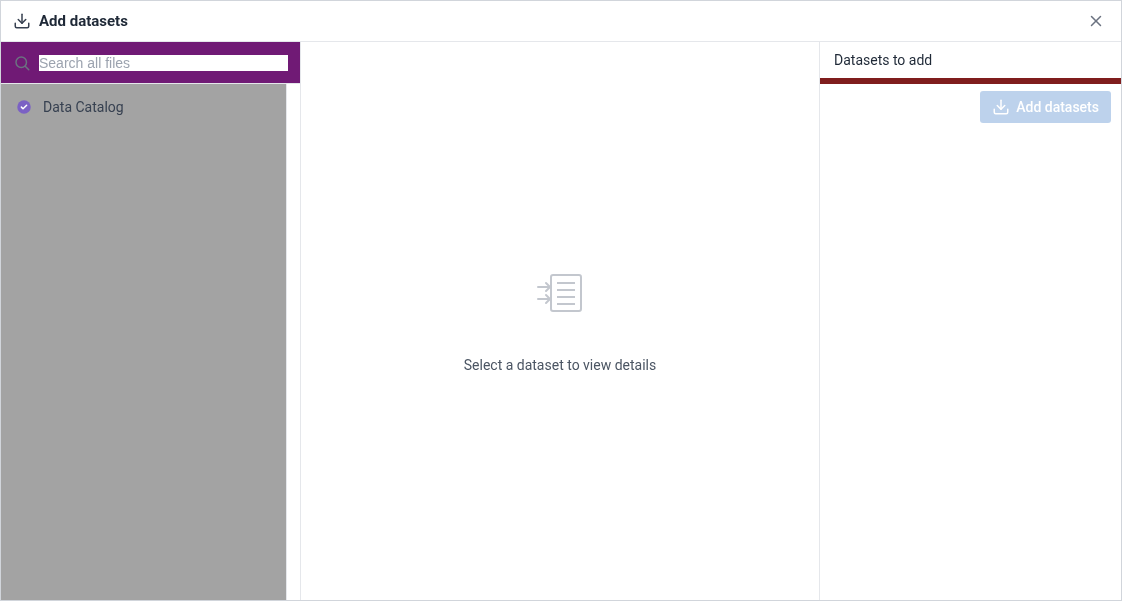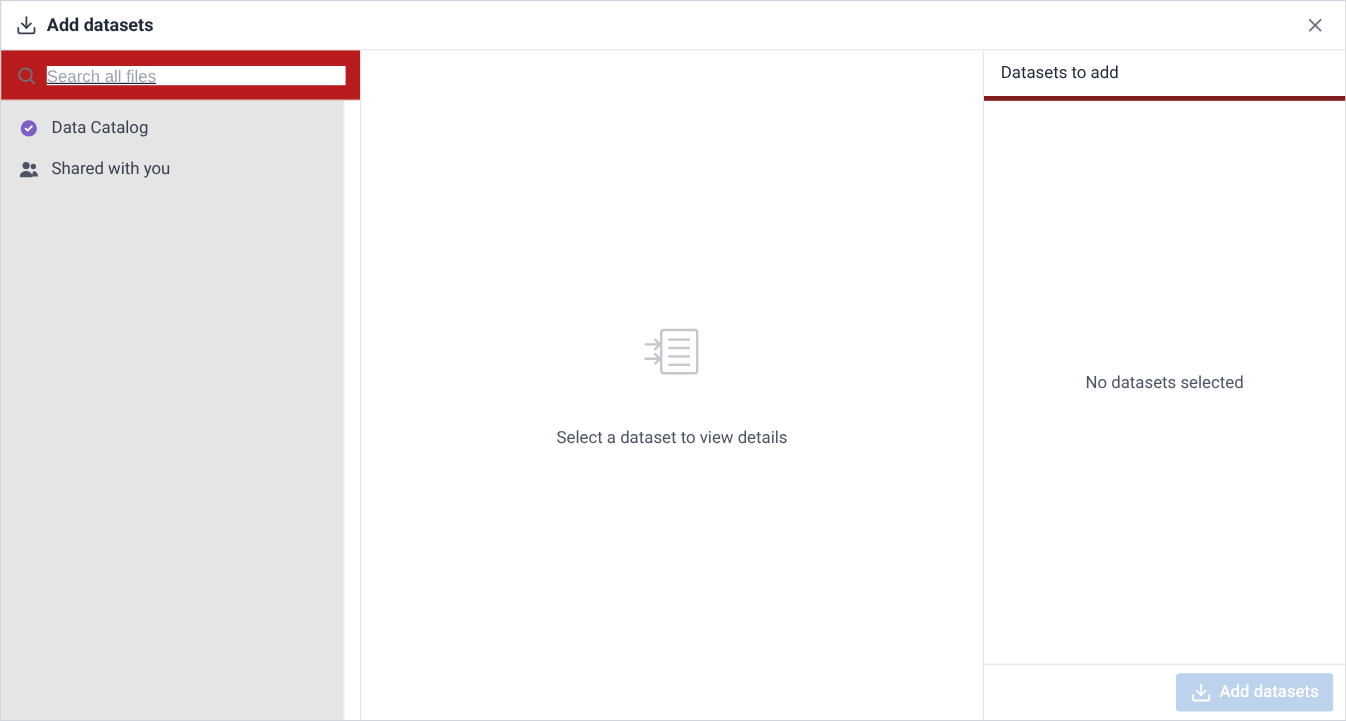--- a/index.html
+++ b/index.html
@@ -41,35 +41,34 @@
   flex-direction: column;
   background: #f7f8f9;
 }
 .search-row {
   height: 42px;
   display: flex;
   align-items: center;
   gap: 8px;
   padding: 0 12px;
   border-bottom: 1px solid #e5e7eb;
-  background: #b91c1c;
-  text-decoration: underline;
+  background: #701a75;
 }
 .search-input {
   flex: 1;
   border: none;
   outline: none;
   font-size: 14px;
   color: #374151;
 }
 .search-input::placeholder { color: #9ca3af; }
 .nav {
   flex: 1;
   padding: 6px 0;
-  background: #e5e5e5;
+  background: #a3a3a3;
   width: 286px;
 }
 .nav-item {
   display: flex;
   align-items: center;
   gap: 10px;
   padding: 8px 14px;
   font-size: 14px;
   color: #374151;
   cursor: pointer;
@@ -94,21 +93,21 @@
 .right {
   width: 301px;
   display: flex;
   flex-direction: column;
 }
 .right-head {
   height: 42px;
   display: flex;
   align-items: center;
   padding: 0 14px;
-  border-bottom: 4px solid #7f1d1d;
+  border-bottom: 6px solid #7f1d1d;
   font-size: 14px;
   color: #1f2937;
 }
 .right-body {
   flex: 1;
   display: flex;
   align-items: center;
   justify-content: center;
   font-size: 14px;
   color: #4b5563;
@@ -183,31 +182,20 @@
                   <circle cx="12" cy="12" r="9" fill="#7b61c4"></circle>
                   <path d="M8.5 12.2l2.2 2.2 4.8-4.8" stroke="#fff" stroke-width="2" fill="none" stroke-linecap="round" stroke-linejoin="round"></path>
                 </svg>
           </span>
           <span>Data Catalog</span>
         </div>
 
 
 
 
-        <div class="nav-item">
-          <span class="nav-icon">
-            <svg width="18" height="18" viewBox="0 0 24 24" fill="#4b5563">
-                  <circle cx="9" cy="8" r="4"></circle>
-                  <path d="M2 20c0-3.3 3.1-6 7-6s7 2.7 7 6v1H2z"></path>
-                  <circle cx="17" cy="9" r="3"></circle>
-                  <path d="M15 20h7v-1c0-2.4-2.1-4.4-5-4.9"></path>
-                </svg>
-          </span>
-          <span>Shared with you</span>
-        </div>
 
 
       </div>
       <div class="sidebar-gutter"></div>
       </div>
     </div>
 
     <div class="center">
       <span class="empty-icon">
         <svg width="52" height="48" viewBox="0 0 52 48" fill="none" stroke="#9ca3af" stroke-width="2" stroke-linejoin="round">
@@ -218,21 +206,20 @@
           <line x1="23" y1="35" x2="41" y2="35"></line>
           <path d="M4 18 h12 l-4 -4 M16 18 l-4 4" stroke-linecap="round"></path>
           <path d="M4 30 h12 l-4 -4 M16 30 l-4 4" stroke-linecap="round"></path>
         </svg>
       </span>
       <div class="empty-text">Select a dataset to view details</div>
     </div>
 
     <div class="right">
       <div class="right-head">Datasets to add</div>
-      <div class="right-body">No datasets selected</div>
       <div class="right-foot">
         <div class="add-btn">
           <span>
             <svg width="18" height="18" viewBox="0 0 24 24" fill="none" stroke="#ffffff" stroke-width="2" stroke-linecap="round" stroke-linejoin="round">
                 <path d="M21 15v4a2 2 0 0 1-2 2H5a2 2 0 0 1-2-2v-4"></path>
                 <polyline points="7 10 12 15 17 10"></polyline>
                 <line x1="12" y1="15" x2="12" y2="3"></line>
               </svg>
           </span>
           <span>Add datasets</span>

